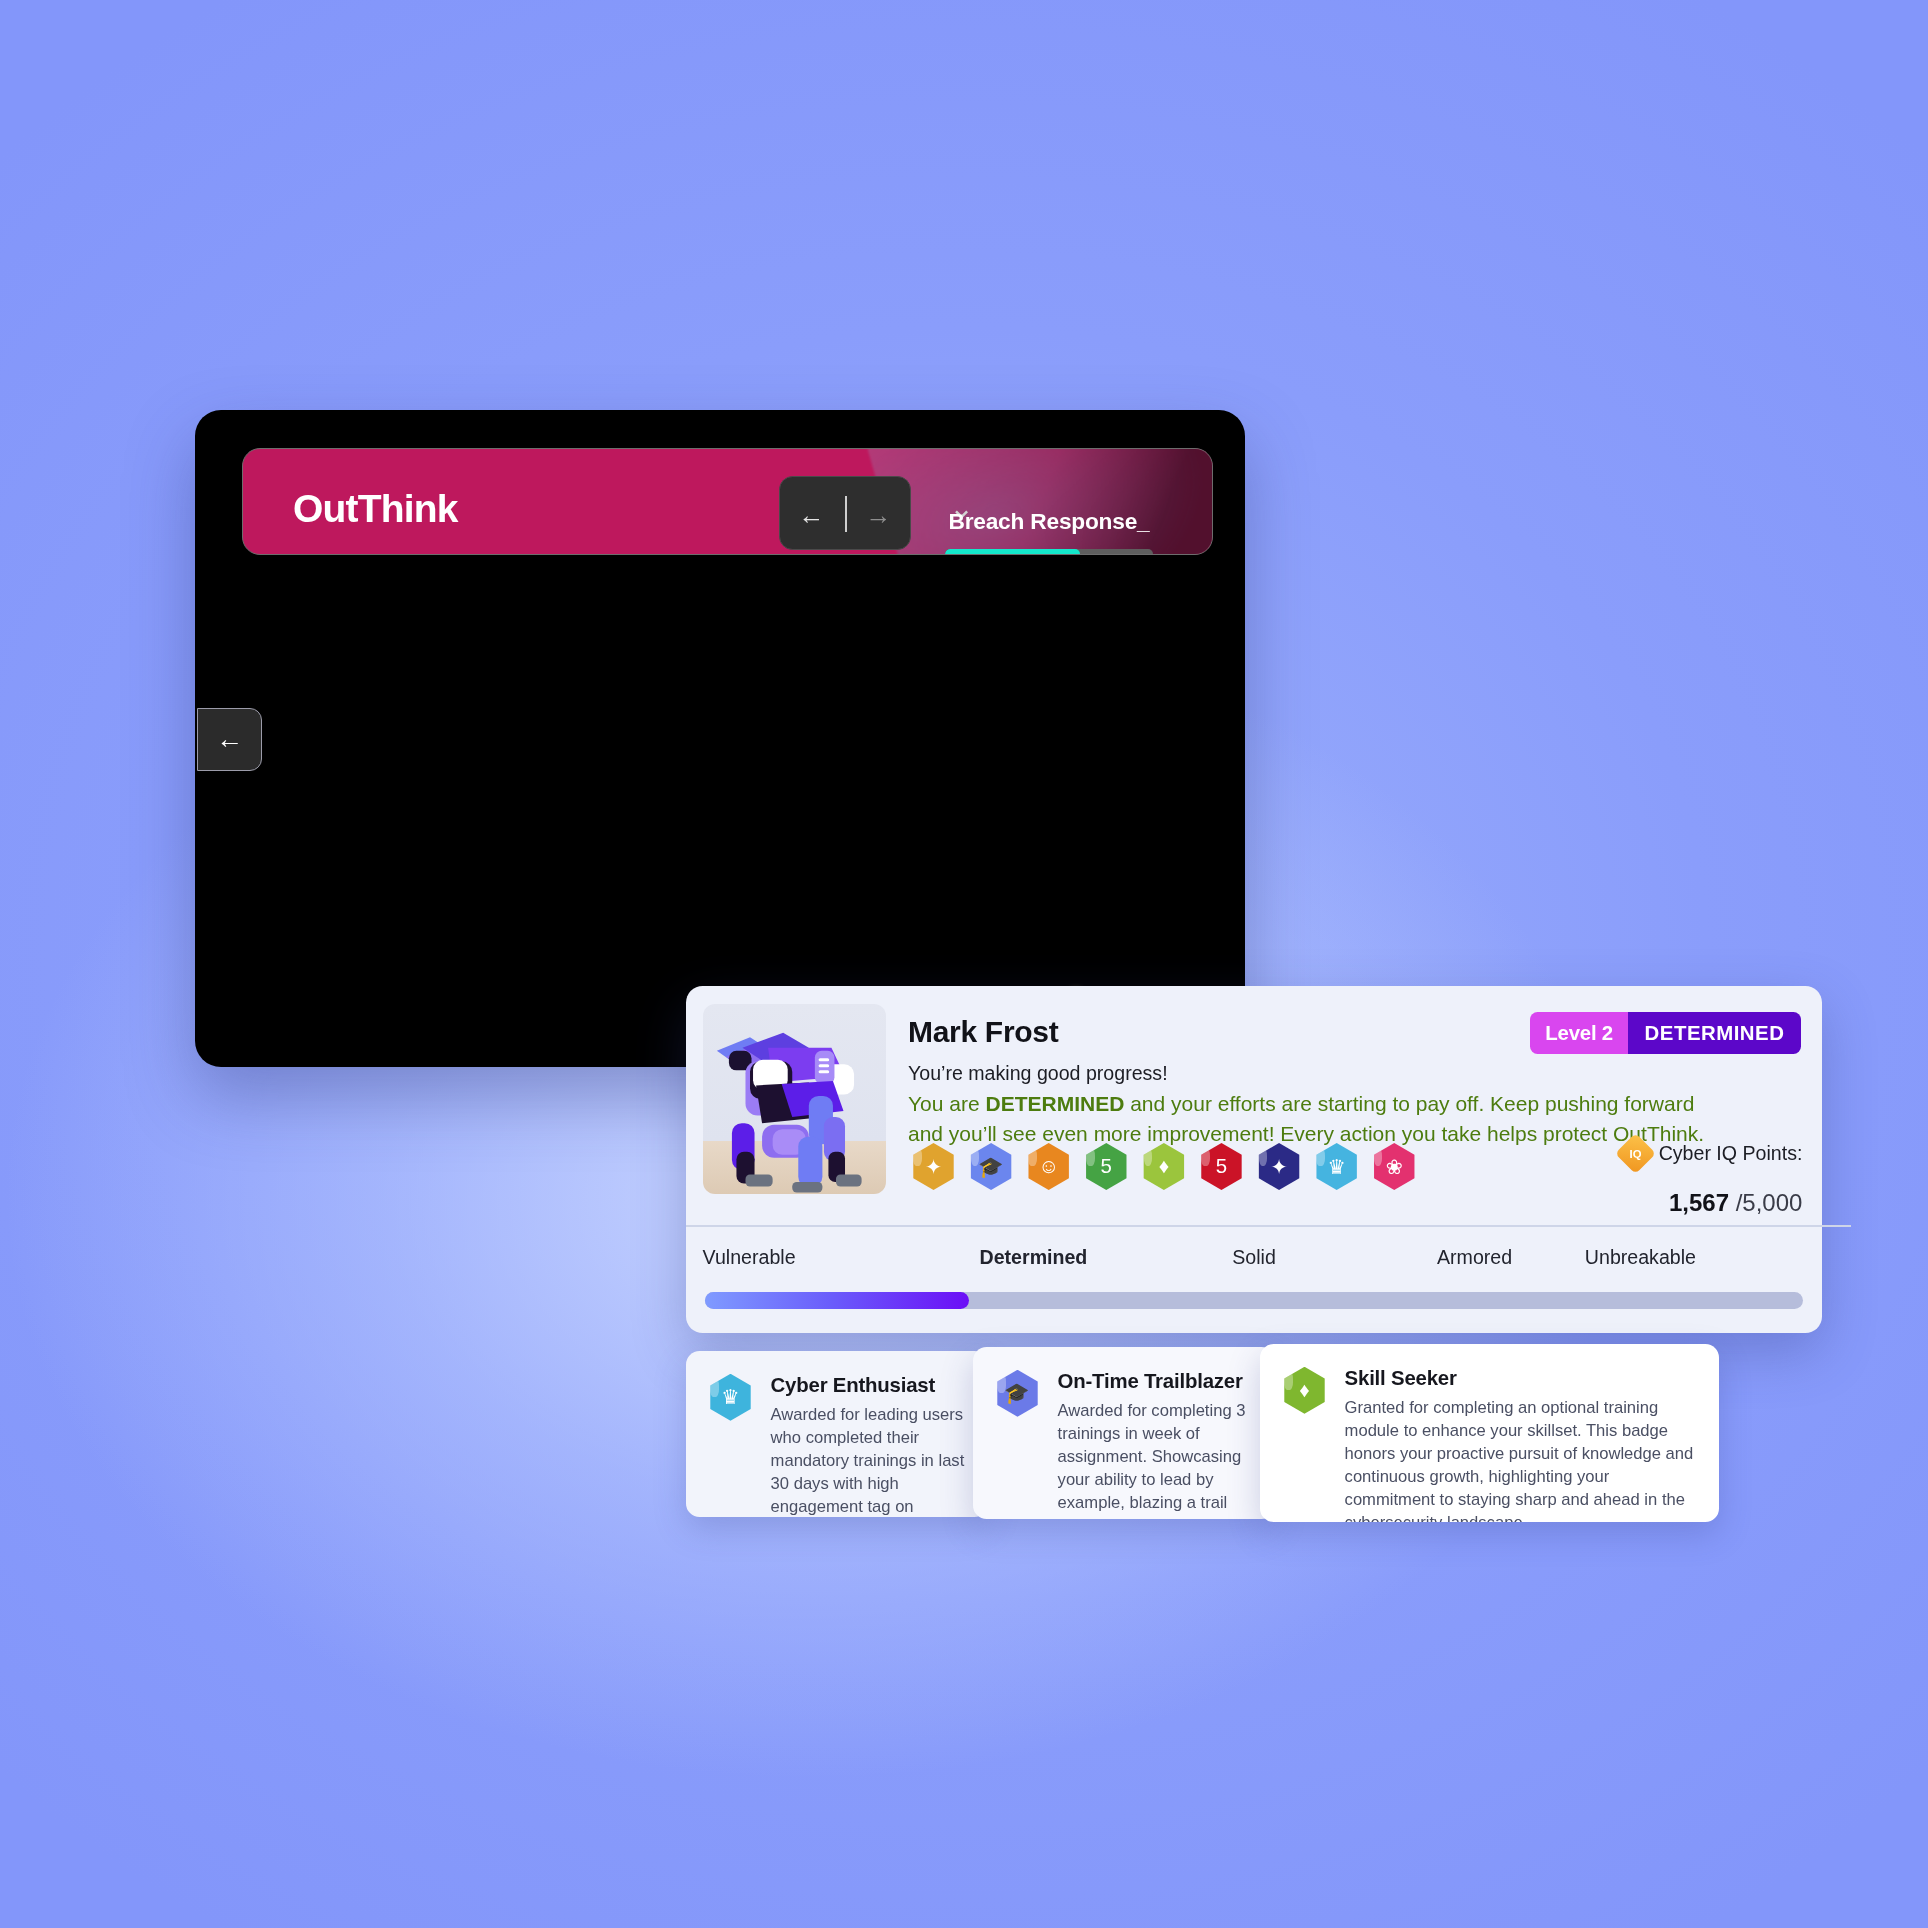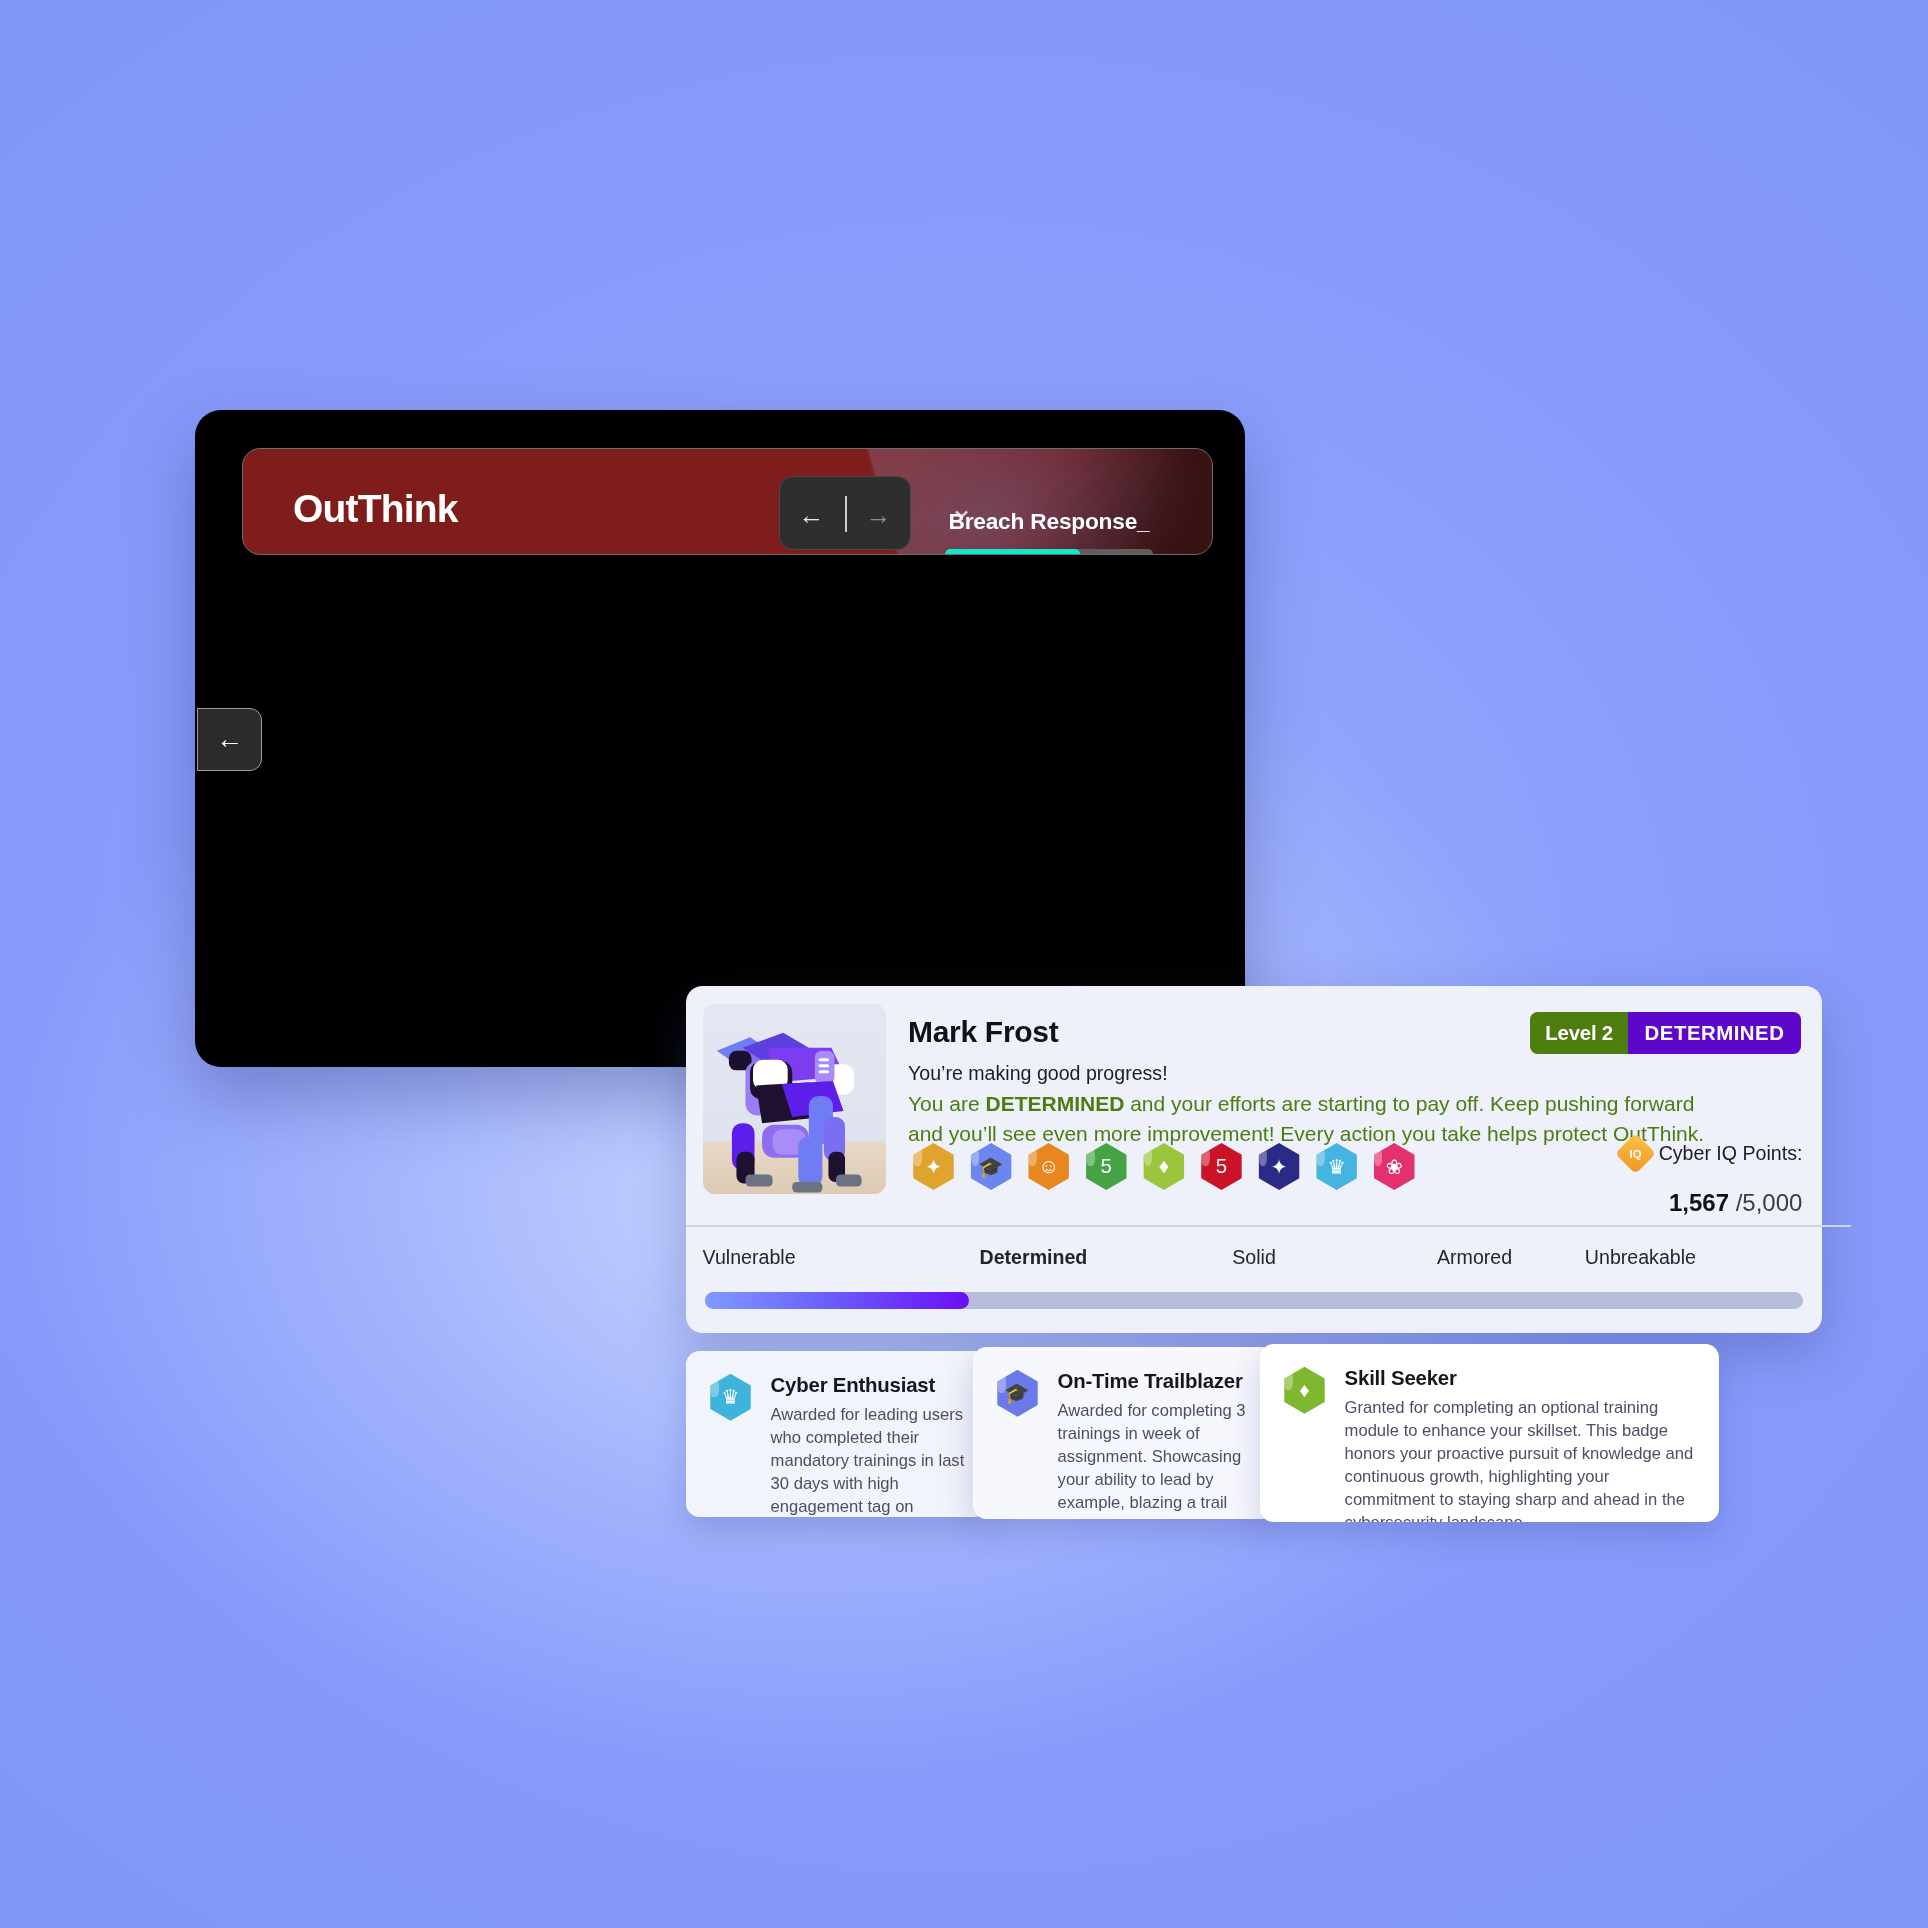--- a/index.html
+++ b/index.html
@@ -18,21 +18,21 @@
 
   
   #dark-panel{
     position:absolute; left:195px; top:410px; width:1050px; height:657px;
     background:#000; border-radius:26px;
     box-shadow:0 30px 68px rgba(40,50,120,.35);
     overflow:hidden;
   }
   #panel-header{
     position:absolute; left:47px; top:38px; width:971px; height:107px;
-    background:#7f1d1d; border:1.1px solid #6d6d6d; border-radius:18px;
+    background:#be185d; border:1.1px solid #6d6d6d; border-radius:18px;
     overflow:hidden;
   }
   #header-sheen{
     position:absolute; right:-30px; top:-53px; width:347px; height:249px;
     background:
       radial-gradient(ellipse at 30% 40%, rgba(120,140,190,.30), rgba(0,0,0,0) 62%),
       linear-gradient(128deg, rgba(150,165,205,.22) 0%, rgba(80,40,60,.30) 42%, rgba(10,10,14,.6) 70%);
     transform:rotate(-16deg); filter:blur(0.8px); pointer-events:none;
   }
   #brand{
@@ -268,21 +268,21 @@
         <rect x="56" y="226" width="36" height="16" rx="6" fill="#6b7280"></rect>
         <rect x="118" y="236" width="40" height="14" rx="6" fill="#6b7280"></rect>
         <rect x="176" y="226" width="34" height="16" rx="6" fill="#6b7280"></rect>
       </g>
     </svg>
   </div>
 
   <div id="pname">Mark Frost</div>
 
   <div id="lvl-badge">
-    <div id="lvl-left" style="background: #4d7c0f;">Level 2</div>
+    <div id="lvl-left" style="background: #d946ef;">Level 2</div>
     <div id="lvl-right" style="background: rgb(92, 7, 201);">DETERMINED</div>
   </div>
 
   <div id="p-line1">You’re making good progress!</div>
   <div id="p-line2">
     <span>You are </span><b>DETERMINED</b><span> and your efforts are starting to pay off. Keep pushing forward and you’ll see even more improvement! Every action you take helps protect OutThink.</span>
   </div>
 
   <div id="badge-row">
       <div class="hexbadge" style="background: rgb(224, 163, 46);">✦</div>

